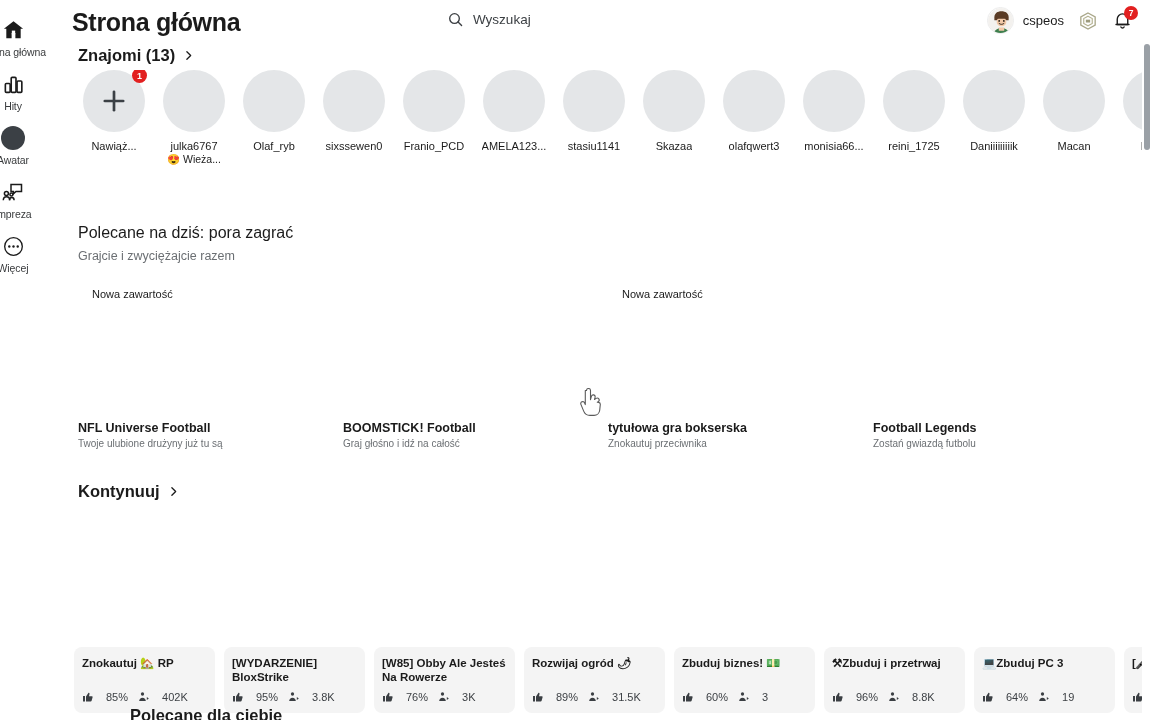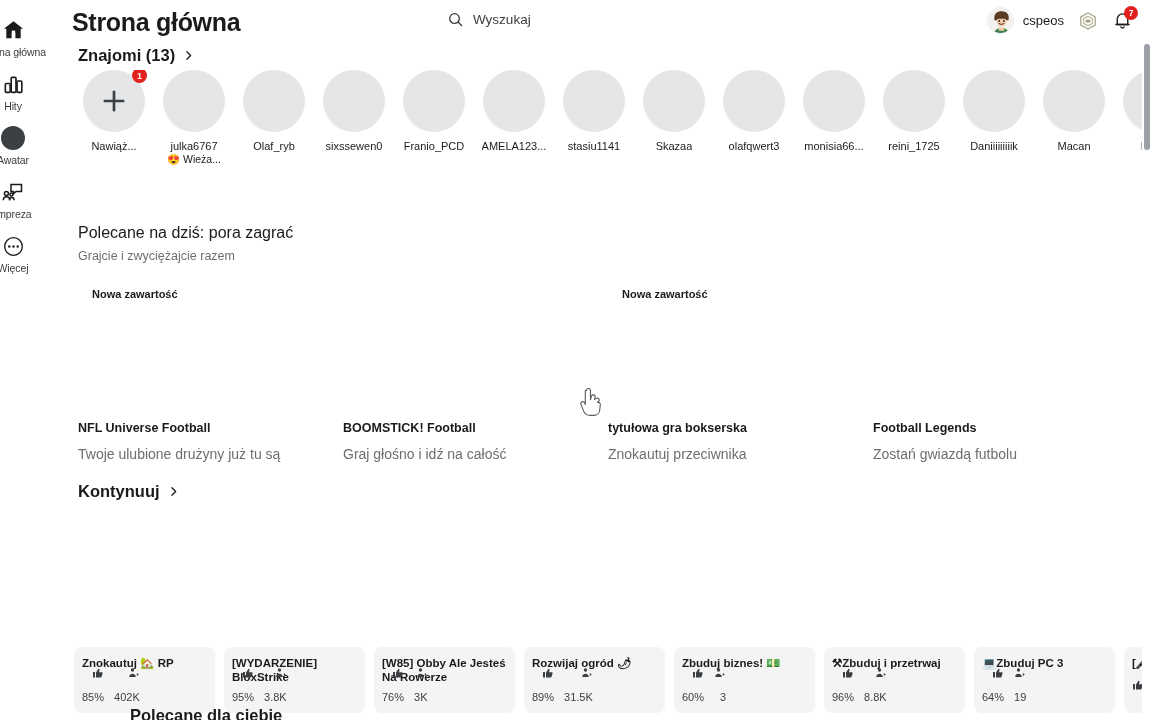--- a/index.html
+++ b/index.html
@@ -154,31 +154,31 @@
     font-size: 12.5px; color: #6b6f73;
   }
   #rec-row {
     position: absolute; left: 26px; top: 238px;
     width: 1074px; height: 180px;
     display: flex; gap: 38px;
   }
   .rec-card { width: 227px; flex: 0 0 227px; position: relative; cursor: pointer; }
   .rec-badge {
     position: absolute; left: 14px; top: 12px;
-    font-size: 11px; font-weight: bold; color: #1b1b1b;
+    font-size: 11px; font-weight: normal; color: #1b1b1b;
   }
   .rec-thumb {
     width: 227px; height: 130px; border-radius: 8px;
     background: #ffffff;
   }
   .rec-title {
     margin-top: 15px; font-size: 12.5px; font-weight: bold; color: #1b1b1b;
     white-space: nowrap; overflow: hidden; text-overflow: ellipsis;
   }
-  .rec-desc { margin-top: 11px; font-size: 14px; color: #6b6f73; white-space: nowrap; }
+  .rec-desc { margin-top: 3px; font-size: 10px; color: #6b6f73; white-space: nowrap; }
 
   
   #cont-head { position: absolute; left: 26px; top: 444px; }
   #cont-row {
     position: absolute; left: 22px; top: 480px;
     width: 1078px; height: 200px;
     display: flex; gap: 9px; overflow: hidden;
   }
   .game-card {
     width: 141px; flex: 0 0 141px;
@@ -197,21 +197,21 @@
   .game-name {
     font-size: 11.5px; font-weight: bold; color: #1b1b1b;
     line-height: 13.5px;
     max-height: 28px; overflow: hidden;
   }
   .game-stats {
     position: absolute; left: 8px; bottom: 10px;
     display: flex; align-items: center; gap: 10px;
     font-size: 11px; color: #3b3f43;
   }
-  .stat { display: flex; align-items: flex-end; gap: 12px; flex-direction: column; }
+  .stat { display: flex; align-items: center; gap: 12px; }
   .stat svg { display: block; }
 
   
   #bottom-head {
     position: absolute; left: 78px; top: 706px;
     font-size: 16.5px; font-weight: bold; color: #1b1b1b;
   }
 
   
   #scrollbar-track {

